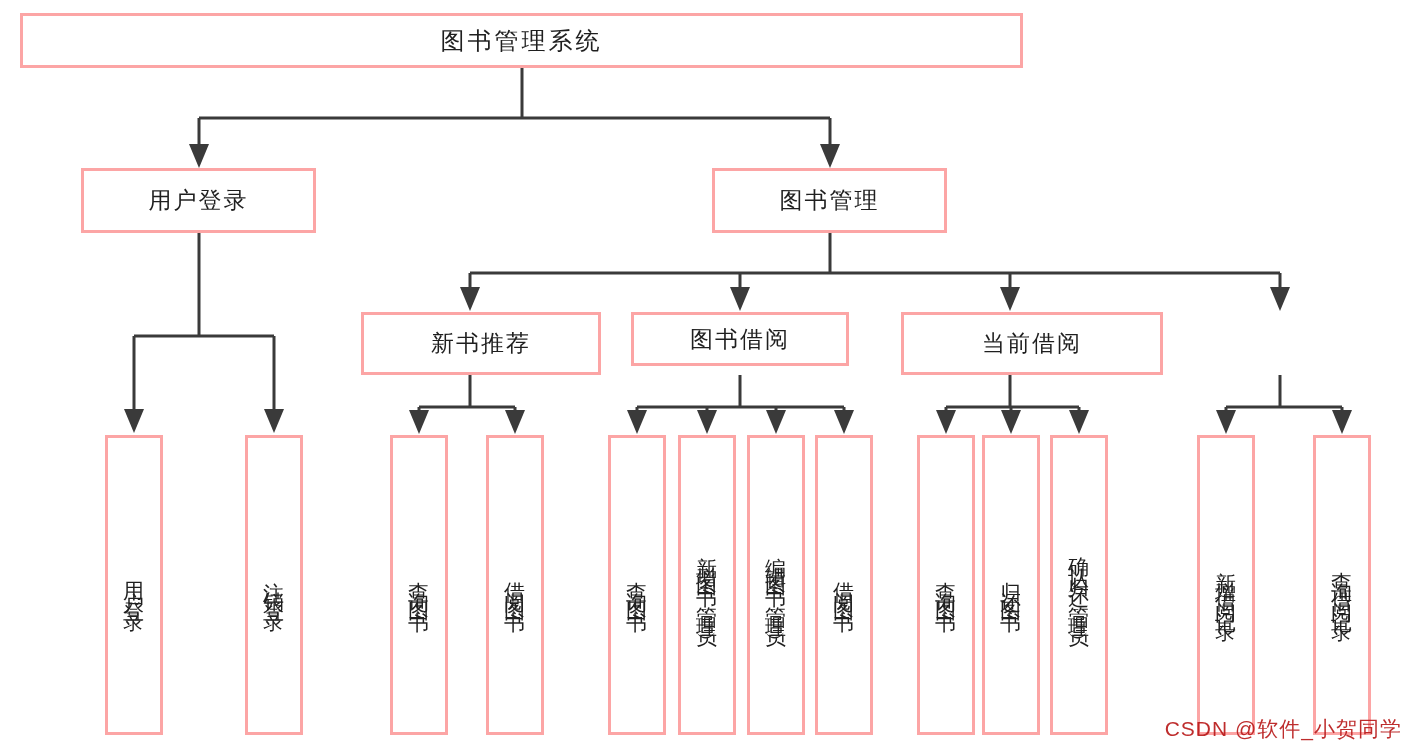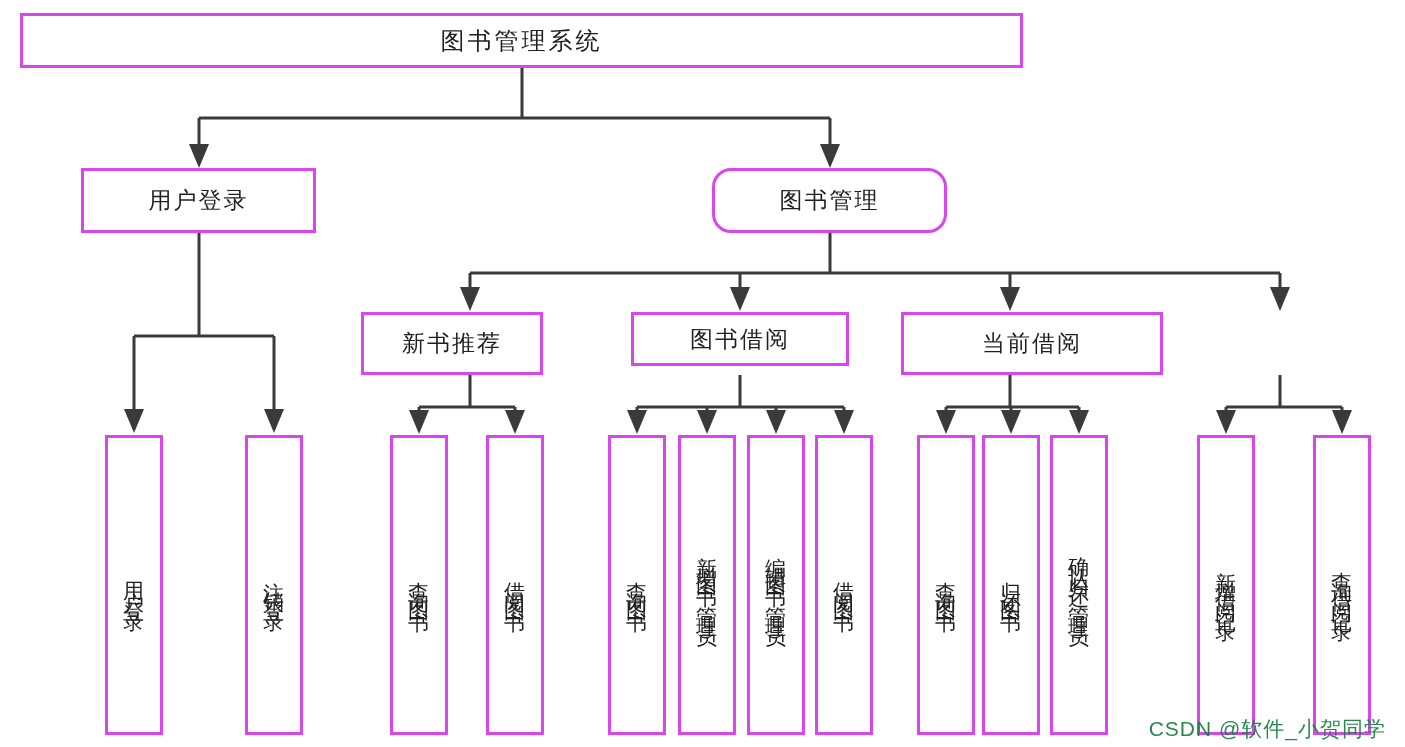--- a/index.html
+++ b/index.html
@@ -12,44 +12,44 @@
     overflow: hidden;
   }
   .connectors {
     position: absolute;
     left: 0; top: 0;
     width: 1405px; height: 747px;
   }
   .node {
     position: absolute;
     box-sizing: border-box;
-    border: 3px solid #d946ef;
+    border: 3px solid #fca5a5;
     background: #ffffff;
     display: flex;
     align-items: center;
     justify-content: center;
     color: #1f1f1f;
   }
   .node.htext { font-size: 23px; letter-spacing: 2px; }
   .node.root  { font-size: 24px; letter-spacing: 3px; }
   .vtext {
     writing-mode: vertical-rl;
     text-orientation: mixed;
     font-size: 21px;
     letter-spacing: 10px;
     line-height: 1;
     color: #1f1f1f;
   }
   .watermark {
     position: absolute;
-    right: 19px;
+    right: 3px;
     bottom: 4px;
     font-size: 21px;
     letter-spacing: 1px;
-    color: #15803d;
+    color: #b91c1c;
     opacity: 0.92;
     white-space: nowrap;
   }
 </style>
 </head>
 <body>
 
 <div class="stage">
 
   <svg class="connectors" viewBox="0 0 1405 747" xmlns="http://www.w3.org/2000/svg">
@@ -104,25 +104,25 @@
     </g>
   </svg>
 
   <div class="node root" style="left:20px; top:13px; width:1003px; height:55px;">
     <span>图书管理系统</span>
   </div>
 
   <div class="node htext" style="left:81px; top:168px; width:235px; height:65px;">
     <span>用户登录</span>
   </div>
-  <div class="node htext" style="left:712px; top:168px; width:235px; height:65px;border-radius:19px;">
+  <div class="node htext" style="left:712px; top:168px; width:235px; height:65px;">
     <span>图书管理</span>
   </div>
 
-  <div class="node htext" style="left:361px; top:312px; width:182px; height:63px;">
+  <div class="node htext" style="left:361px; top:312px; width:240px; height:63px;">
     <span>新书推荐</span>
   </div>
   <div class="node htext" style="left:631px; top:312px; width:218px; height:54px;">
     <span>图书借阅</span>
   </div>
   <div class="node htext" style="left:901px; top:312px; width:262px; height:63px;">
     <span>当前借阅</span>
   </div>
 
   <div class="node" style="left:105px; top:435px; width:58px; height:300px;">

